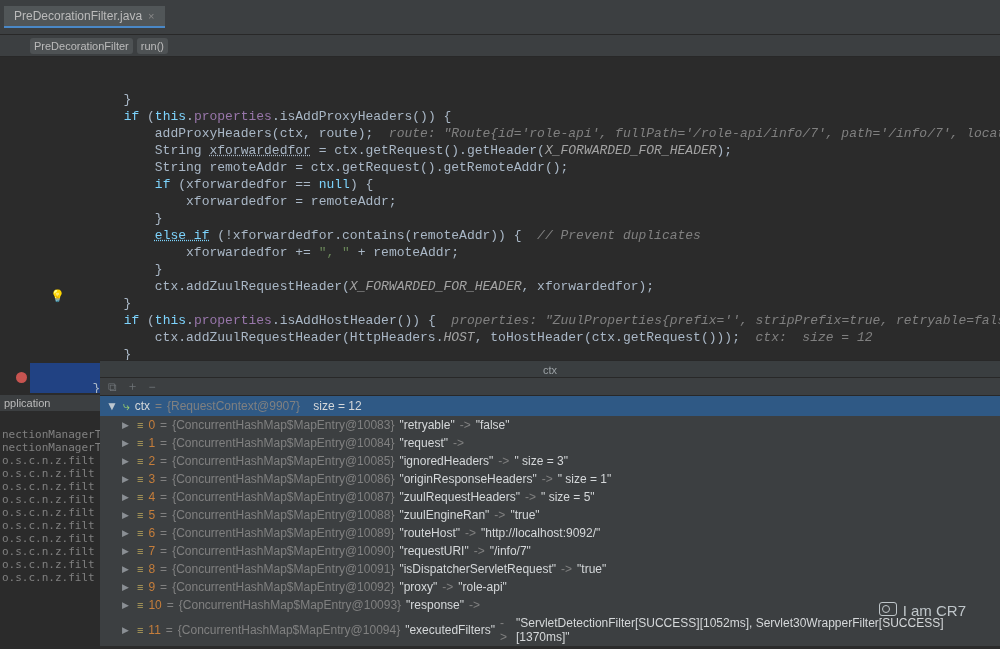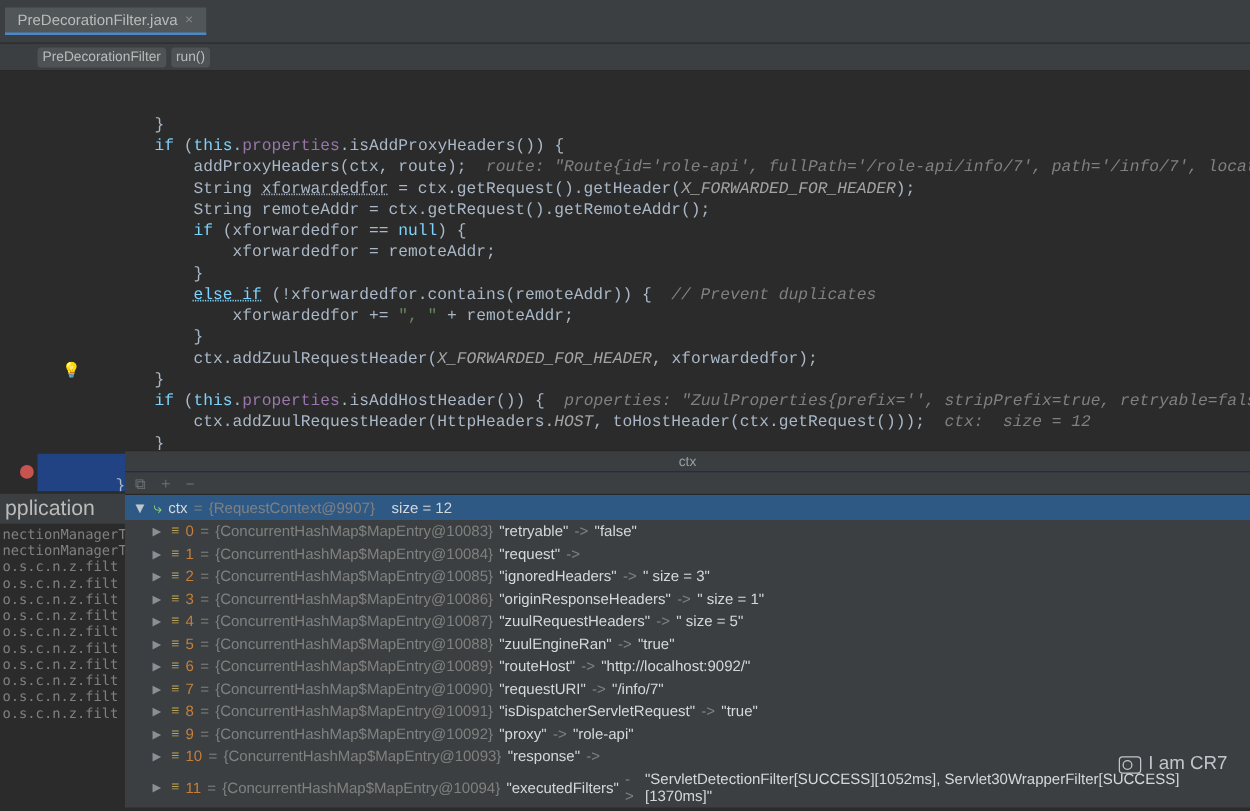--- a/index.html
+++ b/index.html
@@ -144,45 +144,45 @@
   background: #2b2b2b;
   font-family: Consolas, monospace;
   font-size: 11px;
   color: #808080;
   overflow: hidden;
   padding-top: 2px;
 }
 .left-sidebar .app-label {
   color: #bbbbbb;
   font-family: 'Segoe UI', sans-serif;
-  font-size: 17px;
+  font-size: 11px;
   padding: 2px 4px;
   background: #3c3f41;
-  margin-bottom: 2px;
+  margin-bottom: 17px;
 }
 .left-sidebar .ln { padding: 0 2px; white-space: nowrap; }
 
 .debug-content {
   position: absolute;
   left: 100px;
   right: 0;
   top: 360px;
   bottom: 0;
 }
 
 .watermark {
   position: absolute;
-  right: 18px;
+  right: 34px;
   bottom: 30px;
   color: #d7dee2;
   font-size: 15px;
   font-family: Arial, sans-serif;
   opacity: 0.85;
   display: flex;
-  align-items: flex-end;
+  align-items: flex-start;
   gap: 6px;
 }
 .watermark .wm-icon {
   display: inline-block;
   width: 18px;
   height: 14px;
   border: 1.5px solid #d7dee2;
   border-radius: 3px;
   position: relative;
 }

